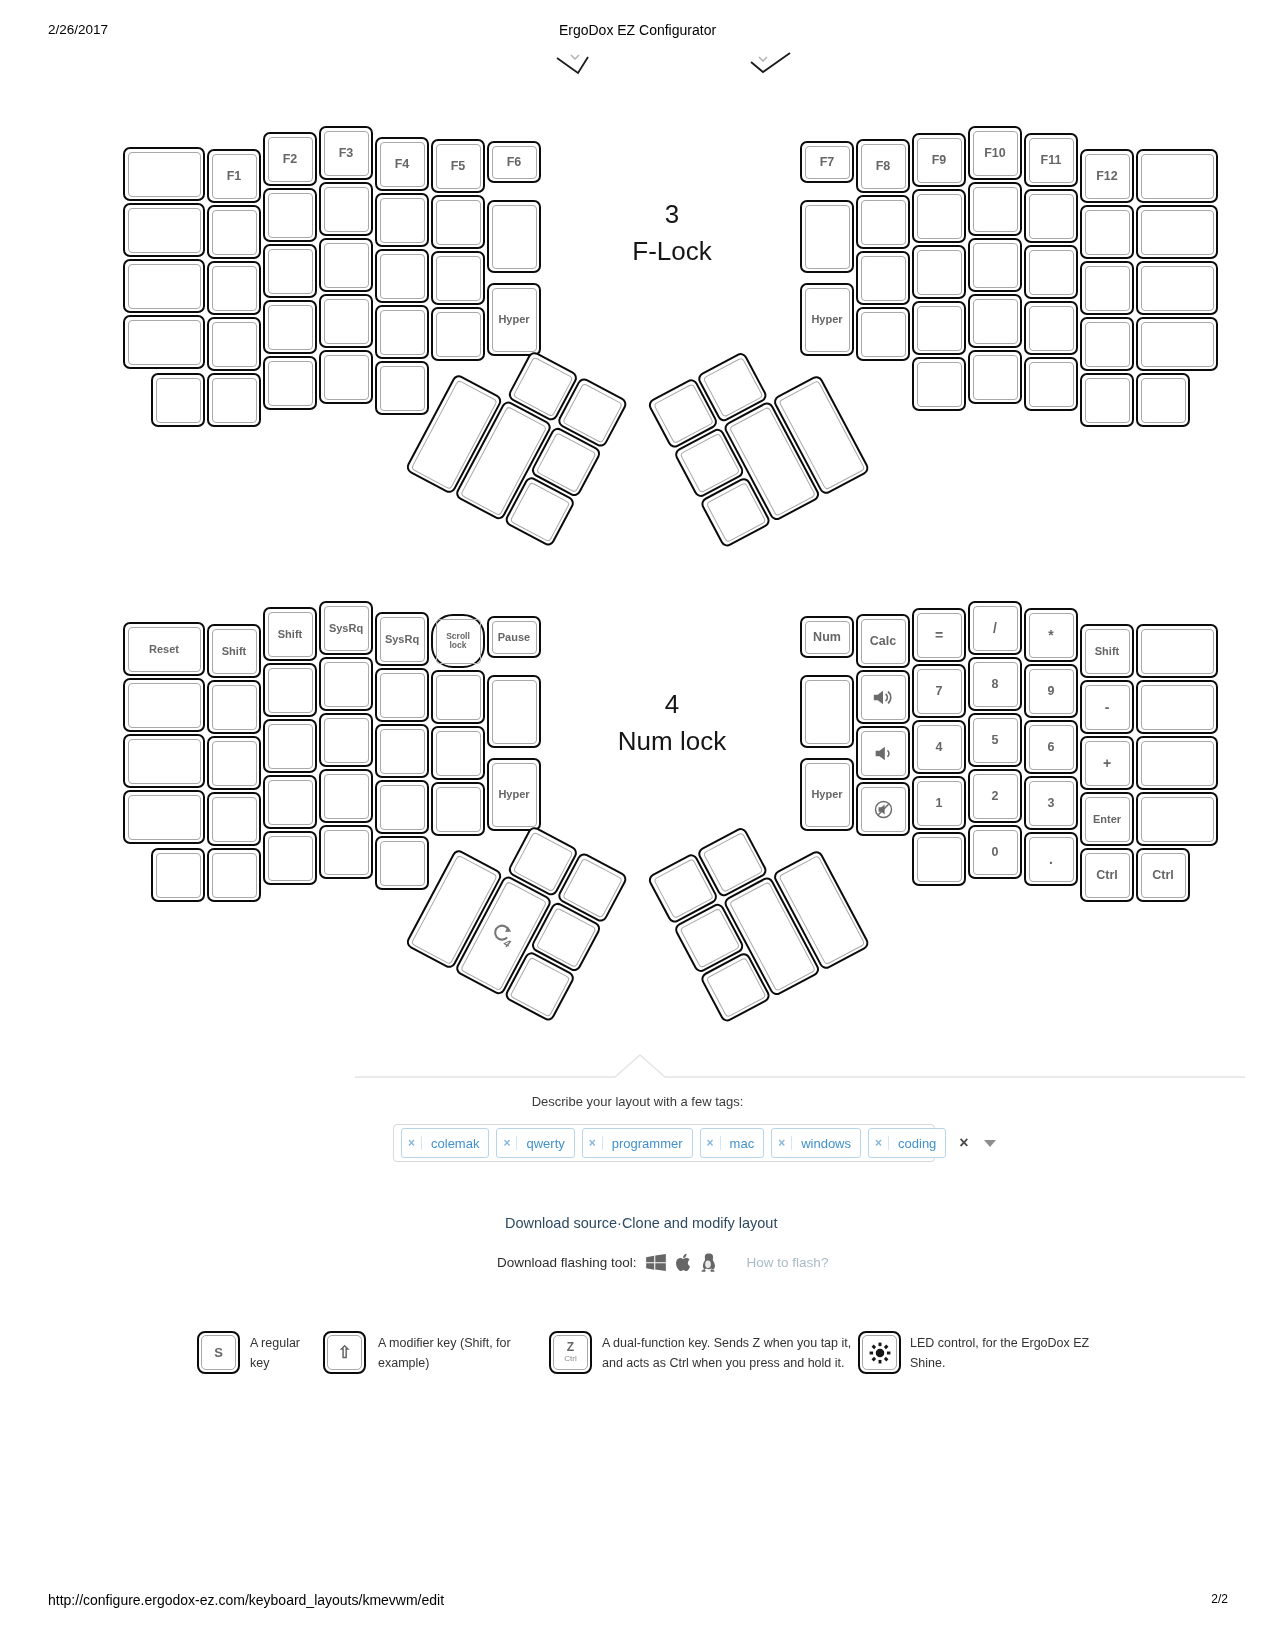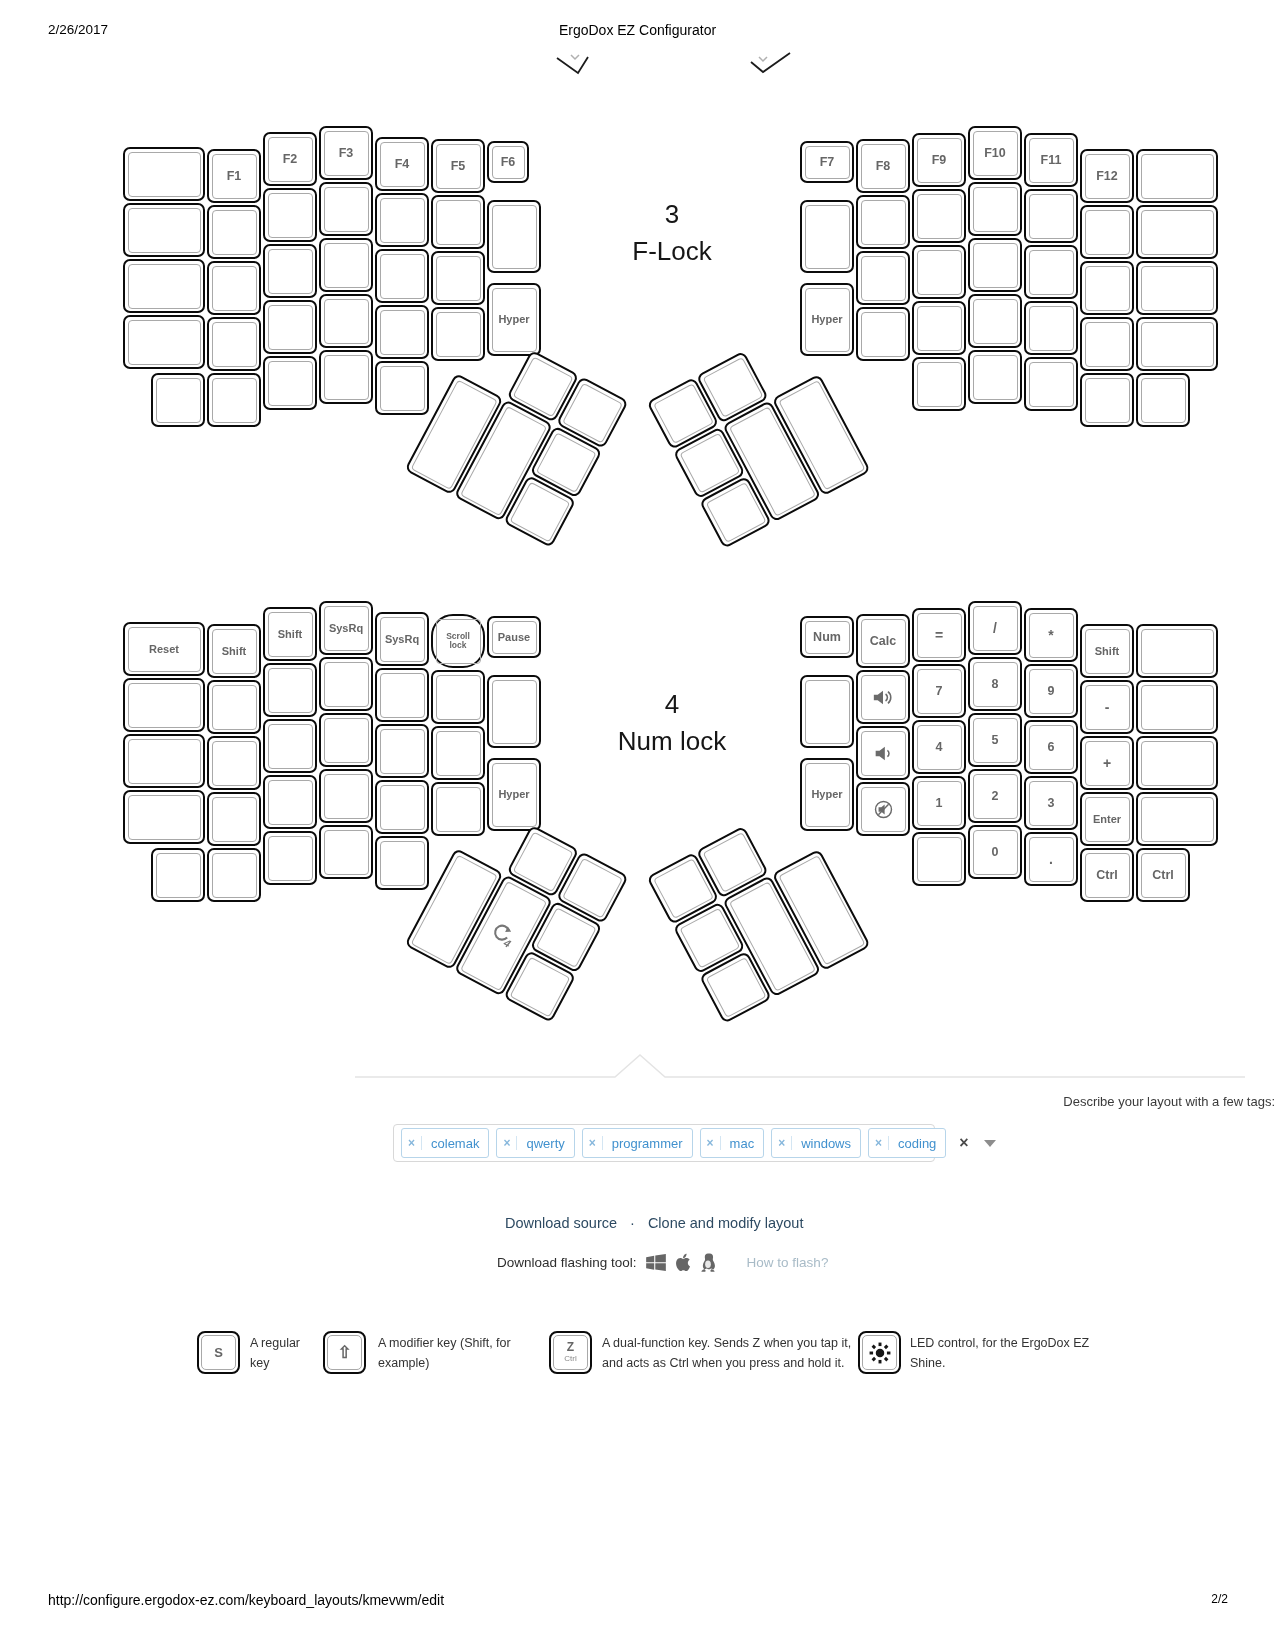--- a/index.html
+++ b/index.html
@@ -16,32 +16,32 @@
   .cap.tiny{font-size:8.5px;line-height:9.5px;white-space:pre-line}
   .thumb{position:absolute;width:168px;height:168px}
   svg.ic{width:22px;height:17px}
   svg.ic2{width:19px;height:19px}
   svg.ic3{width:26px;height:22px}
   
   .layer-label{position:absolute;left:572px;width:200px;text-align:center;font-size:26px;
                color:#161616;line-height:37px}
   
   
-  .tags-prompt{position:absolute;left:0;right:0;top:1094px;text-align:right;font-size:13px;color:#3a3a3a}
+  .tags-prompt{position:absolute;left:0;right:0;top:1094px;text-align:center;font-size:13px;color:#3a3a3a}
   .tag-box{position:absolute;left:393px;top:1124px;width:542px;height:38px;box-sizing:border-box;
            border:1.5px solid #d8d8d8;border-radius:4px;display:flex;align-items:center;
            padding:0 7px;gap:7px}
   .chip{display:flex;align-items:center;height:28px;border:1px solid #b7d5ea;border-radius:3px;background:#fff}
   .chip .x{color:#86b7dc;font-size:12px;font-weight:700;padding:0 6px;border-right:1px solid #d4e6f3;cursor:default}
   .chip .t{color:#4191ce;font-size:13px;padding:0 9px}
   .clear-x{color:#4a4a4a;font-size:16px;font-weight:600;margin-left:6px}
   .caret-down{width:0;height:0;border-left:6px solid transparent;border-right:6px solid transparent;
               border-top:7px solid #8d8d8d;margin-left:8px}
   
-  .links-row{position:absolute;left:505px;top:1215px;display:flex;gap:13px;font-size:14.5px;color:#2d4a62}
+  .links-row{position:absolute;left:505px;top:1215px;display:flex;font-size:14.5px;color:#2d4a62}
   .links-row .lnk{cursor:pointer}
   .flash-row{position:absolute;left:497px;top:1253px;display:flex;align-items:center;gap:9px;font-size:13.5px;color:#2e2e2e}
   .flash-row .how{color:#a8bbc7;margin-left:22px}
   .flash-row svg{display:block}
   
   .lkey{position:absolute;width:43px;height:43px;border:2.5px solid #0b0b0b;border-radius:8px;background:#fff;box-sizing:border-box}
   .lcap{position:absolute;inset:2px;border:1.5px solid #a9a9a9;border-radius:5px;display:flex;
         flex-direction:column;align-items:center;justify-content:center;color:#666}
   .ldesc{position:absolute;font-size:12.5px;color:#333;line-height:20px;white-space:pre-line}
   
@@ -138,21 +138,21 @@
     </div>
     <div class="key" style="pointer-events: auto; left: 431px; top: 195px; width: 54px; height: 54px;">
       <div class="cap"></div>
     </div>
     <div class="key" style="pointer-events: auto; left: 431px; top: 251px; width: 54px; height: 54px;">
       <div class="cap"></div>
     </div>
     <div class="key" style="pointer-events: auto; left: 431px; top: 307px; width: 54px; height: 54px;">
       <div class="cap"></div>
     </div>
-    <div class="key" style="pointer-events: auto; left: 487px; top: 141px; width: 42px; height: 42px; text-decoration: underline;">
+    <div class="key" style="pointer-events: auto; left: 487px; top: 141px; width: 54px; height: 42px; text-decoration: underline;">
       <div class="cap">F6</div>
     </div>
     <div class="key" style="pointer-events: auto; left: 487px; top: 200px; width: 54px; height: 73px;">
       <div class="cap"></div>
     </div>
     <div class="key" style="pointer-events: auto; left: 487px; top: 283px; width: 54px; height: 73px;">
       <div class="cap sm">Hyper</div>
     </div>
     <div class="key" style="pointer-events: auto; left: 151px; top: 373px; width: 54px; height: 54px;">
       <div class="cap"></div>

